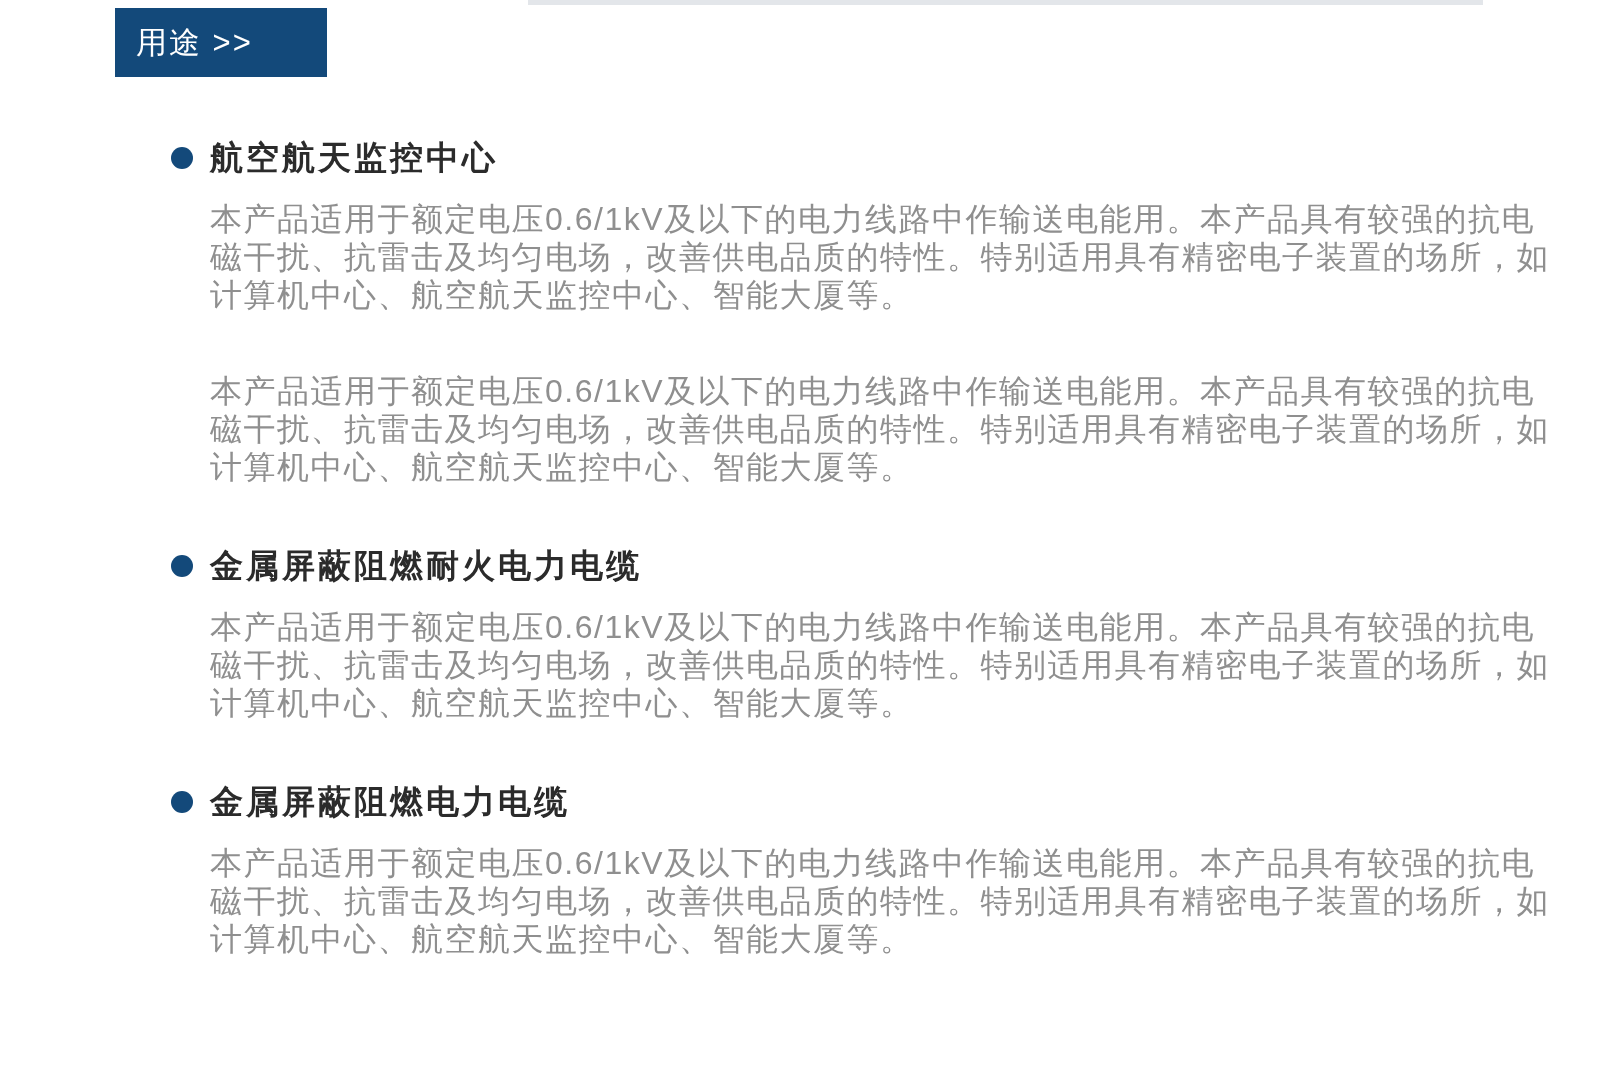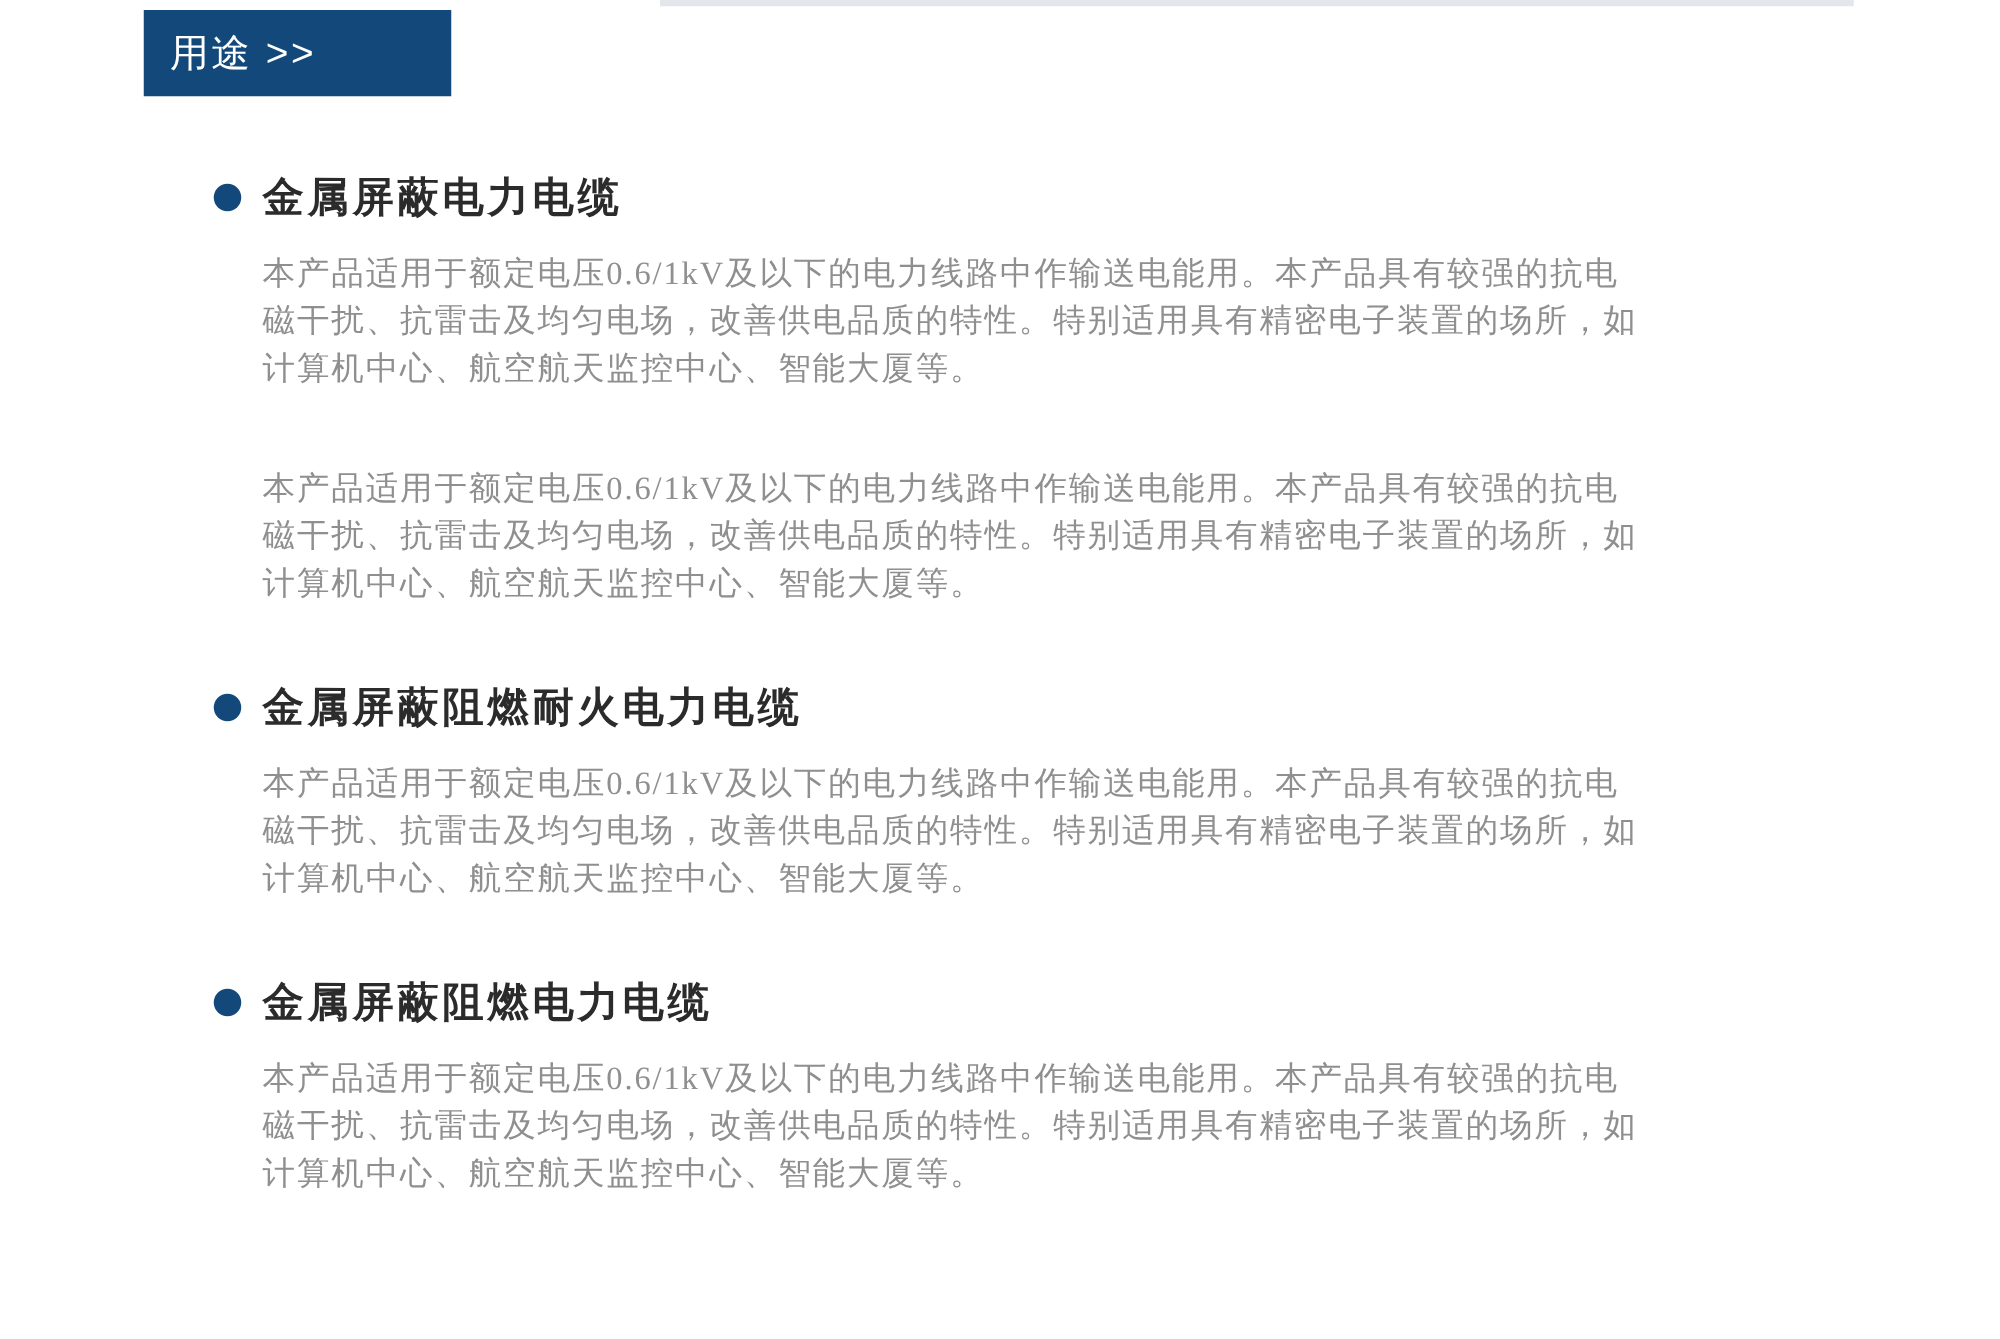--- a/index.html
+++ b/index.html
@@ -16,21 +16,21 @@
     left: 528px;
     top: 0;
     width: 955px;
     height: 5px;
     background: #e3e6ea;
   }
   .tag {
     position: absolute;
     left: 115px;
     top: 8px;
-    width: 246px;
+    width: 212px;
     height: 69px;
     background: #13497a;
     color: #ffffff;
     font-size: 31px;
     letter-spacing: 2px;
     display: flex;
     align-items: center;
     padding-left: 21px;
   }
   .content {
@@ -56,46 +56,45 @@
   .title {
     font-size: 33px;
     font-weight: bold;
     color: #2b2b2b;
     letter-spacing: 3px;
     line-height: 44px;
     white-space: nowrap;
   }
   .body-text {
     margin: 20px 0 0 39px;
-    font-size: 26px;
+    font-size: 32px;
     color: #8f8f8f;
     line-height: 38px;
     letter-spacing: 1.5px;
-    font-family: Liberation Serif, serif;
   }
   .body-line {
     display: block;
     white-space: nowrap;
   }
 </style>
 </head>
 <body>
 
 <div class="top-bar"></div>
 
 <div class="tag">
   <span>用途 &gt;&gt;</span>
 </div>
 
 <div class="content">
 
   <div class="section">
     <div class="heading-row">
       <span class="bullet"></span>
-      <span class="title">金属屏蔽电力电缆</span>
+      <span class="title">航空航天监控中心</span>
     </div>
     <div class="body-text">
       <span class="body-line">本产品适用于额定电压0.6/1kV及以下的电力线路中作输送电能用。本产品具有较强的抗电</span>
       <span class="body-line">磁干扰、抗雷击及均匀电场，改善供电品质的特性。特别适用具有精密电子装置的场所，如</span>
       <span class="body-line">计算机中心、航空航天监控中心、智能大厦等。</span>
     </div>
   </div>
 
   <div class="section">
     <div class="body-text">

